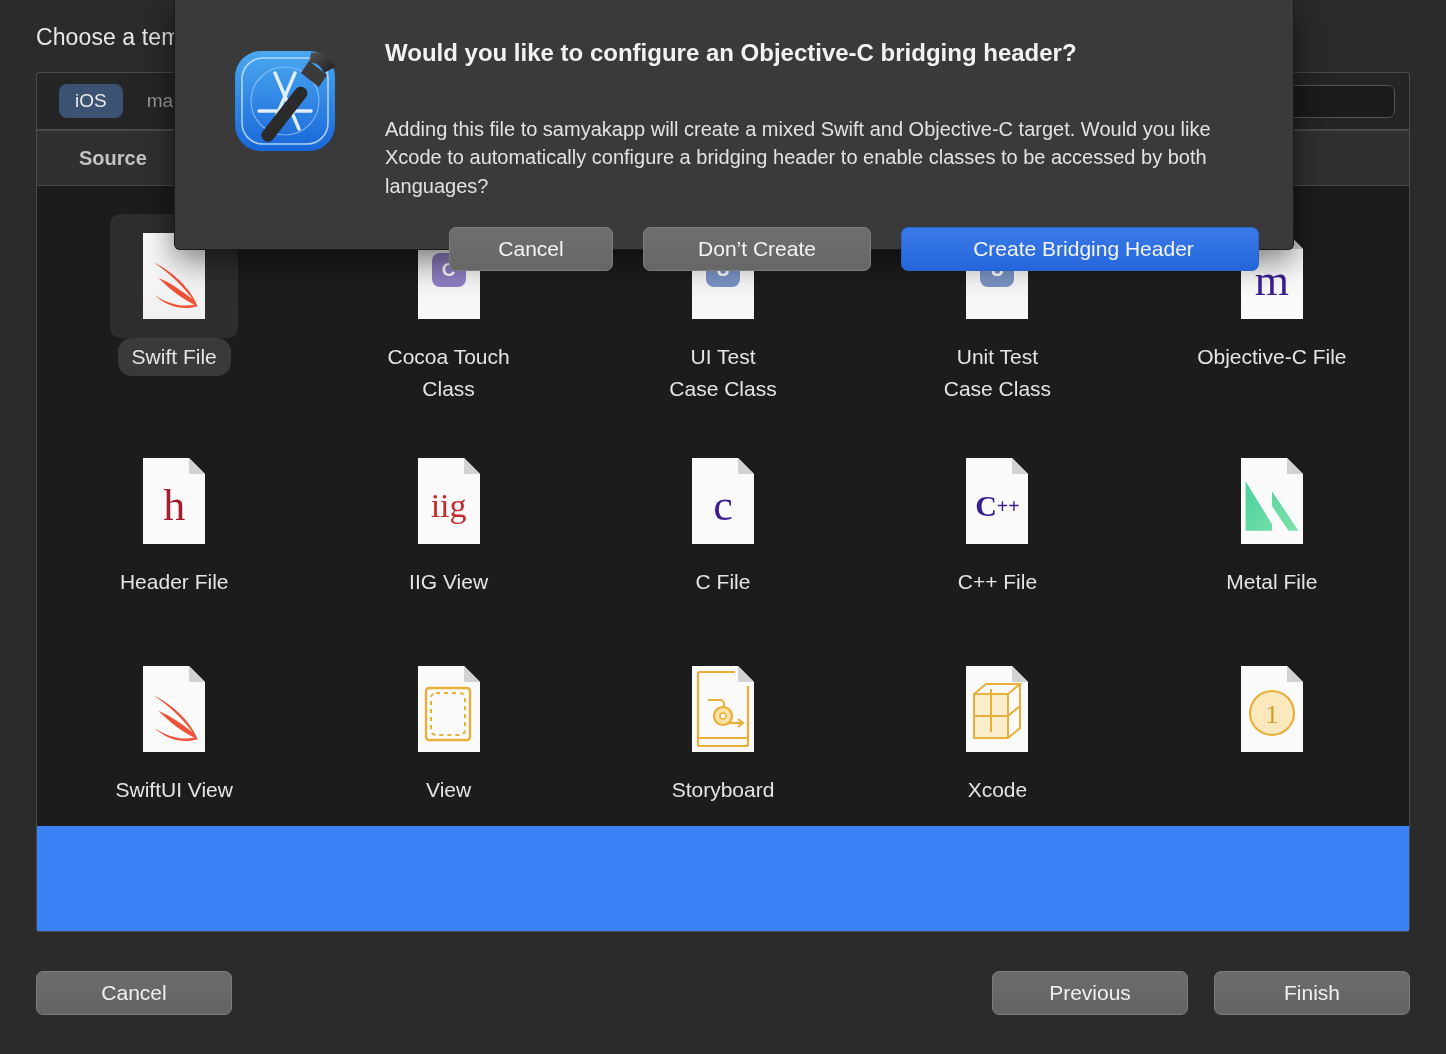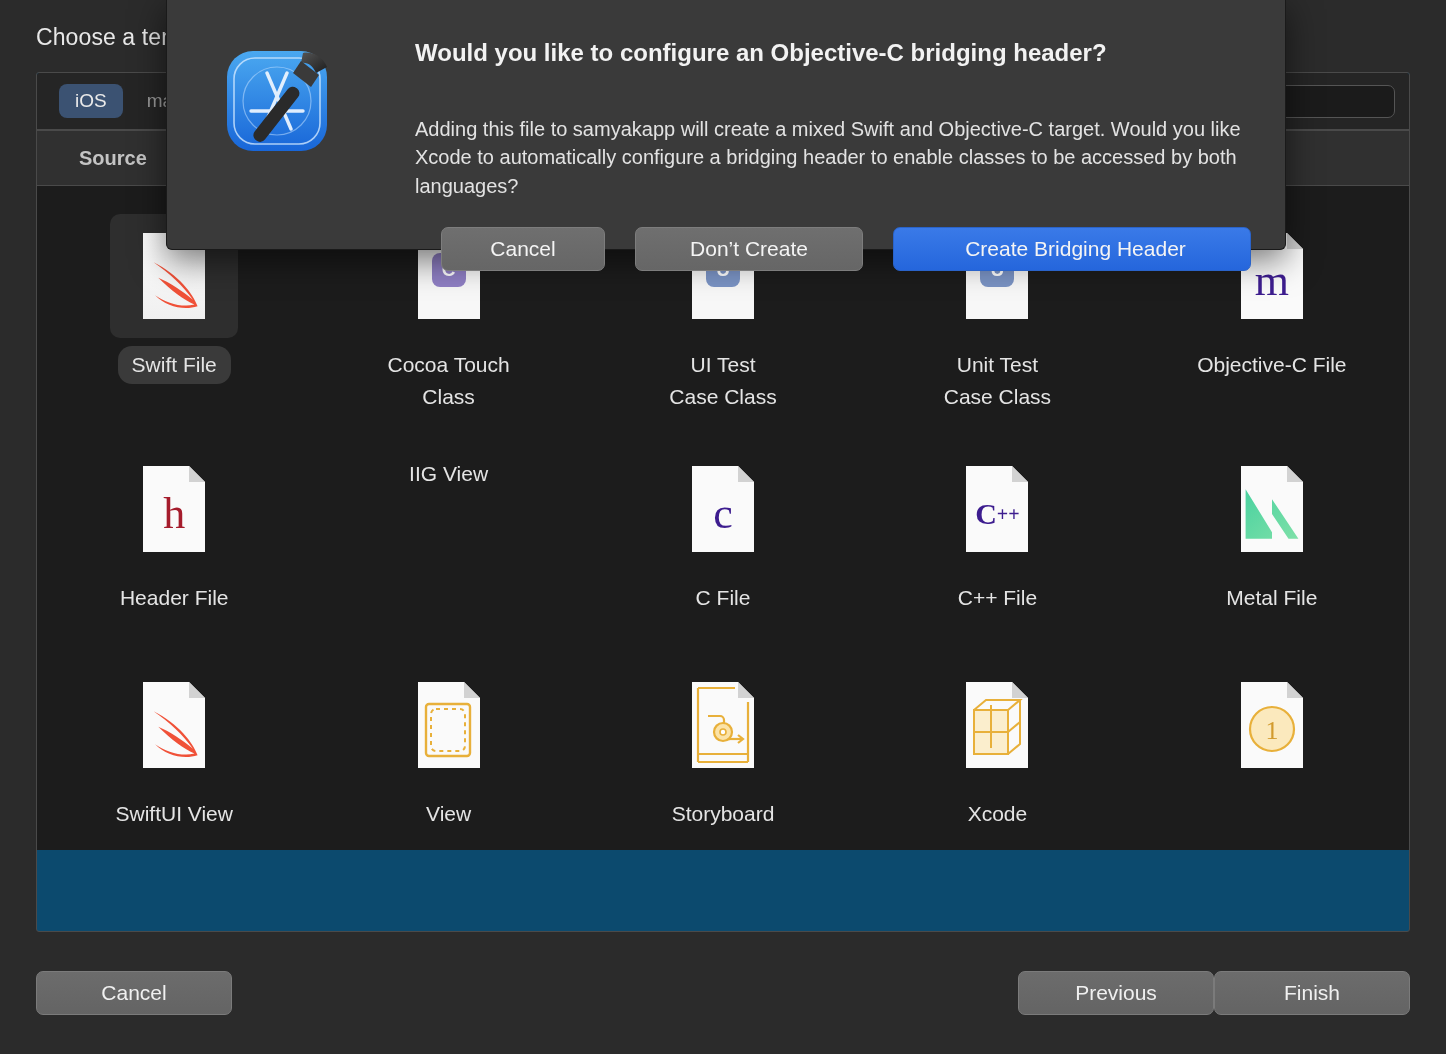--- a/index.html
+++ b/index.html
@@ -19,21 +19,21 @@
   }
   .sheet-title {
     color: #e8e8e8; font-size: 23px; font-weight: 400;
     padding: 24px 0 0 36px; letter-spacing: .1px;
     white-space: nowrap; overflow: hidden;
   }
   .panel {
     position: absolute; left: 36px; top: 72px;
     width: 1374px; height: 860px;
     border: 1px solid #4a4a4a; border-radius: 3px;
-    background: #0c4a6e; overflow: hidden;
+    background: #3b82f6; overflow: hidden;
     display: flex; flex-direction: column;
   }
   
   .tabbar {
     height: 57px; flex: 0 0 57px;
     background: #252525;
     border-bottom: 1px solid #4a4a4a;
     display: flex; align-items: center; padding: 0 14px 0 22px;
   }
   .platform-tabs { display: flex; align-items: center; gap: 8px; flex: 1; }
@@ -64,21 +64,21 @@
   .cell {
     flex: 1 1 0; display: flex; flex-direction: column;
     align-items: center; padding-top: 14px;
   }
   .icon-wrap {
     width: 128px; height: 124px; border-radius: 10px;
     display: flex; align-items: center; justify-content: center;
   }
   .cell.selected .icon-wrap { background: #2e2e2e; }
   .cell-label {
-    margin-top: 8px; color: #e4e4e4; font-size: 21px;
+    color: #e4e4e4; font-size: 21px;
     text-align: center; line-height: 1.5; white-space: pre-line;
     padding: 3px 14px; border-radius: 14px;
   }
   .cell.selected .cell-label { background: #3a3a3a; }
 
   
   .doc { position: relative; width: 66px; height: 86px; }
   .doc svg { display: block; width: 66px; height: 86px; }
   .doc .glyph {
     position: absolute; inset: 0;
@@ -101,32 +101,32 @@
     position: absolute; left: 0; right: 0; bottom: 0; height: 122px;
     display: flex; align-items: center; padding: 0 36px;
   }
   .btn {
     font-size: 21px; color: #f0f0f0;
     background: linear-gradient(#6c6c6c, #646464);
     border: 1px solid #7b7b7b; border-radius: 7px;
     padding: 9px 0; min-width: 196px; text-align: center;
   }
   .footer .spacer { flex: 1; }
-  .footer .btn + .btn { }
+  .footer .btn + .btn { margin-left: 26px; }
 
   
   .alert {
-    position: absolute; left: 166px; top: -1px;
+    position: absolute; left: 174px; top: -1px;
     width: 1120px; height: 251px;
     background: #3a3a3a;
     border: 1px solid #1a1a1a;
     border-top: none;
     border-bottom-left-radius: 6px; border-bottom-right-radius: 6px;
     box-shadow: 0 10px 34px rgba(0,0,0,.55);
-    display: flex; padding: 30px 34px 0 48px; gap: 38px;
+    display: flex; padding: 30px 34px 0 48px;
   }
   .alert-icon { flex: 0 0 140px; padding-top: 8px; }
   .alert-body { flex: 1; padding-left: 22px; }
   .alert-title {
     color: #f2f2f2; font-size: 24px; font-weight: bold;
     margin-top: 10px; margin-bottom: 20px;
   }
   .alert-text {
     color: #e2e2e2; font-size: 20px; line-height: 1.42;
     max-width: 845px;
@@ -256,20 +256,29 @@
                     <path d="M2 0 H48 L64 16 V86 H2 Z" fill="#fafafa"></path>
                     <path d="M48 0 L64 16 H48 Z" fill="#d2d2d2"></path>
                   </svg>
                 <div class="glyph" style="color:#a51c2c;">h</div>
               </div>
             </div>
             <div class="cell-label">Header File</div>
           </div>
 
           <div class="cell">
+            <div class="icon-wrap">
+              <div class="doc">
+                <svg viewBox="0 0 66 86">
+                    <path d="M2 0 H48 L64 16 V86 H2 Z" fill="#fafafa"></path>
+                    <path d="M48 0 L64 16 H48 Z" fill="#d2d2d2"></path>
+                  </svg>
+                <div class="glyph" style="color:#c42b2b;font-size:34px;">iig</div>
+              </div>
+            </div>
             <div class="cell-label">IIG View</div>
           </div>
 
           <div class="cell">
             <div class="icon-wrap">
               <div class="doc">
                 <svg viewBox="0 0 66 86">
                     <path d="M2 0 H48 L64 16 V86 H2 Z" fill="#fafafa"></path>
                     <path d="M48 0 L64 16 H48 Z" fill="#d2d2d2"></path>
                   </svg>

